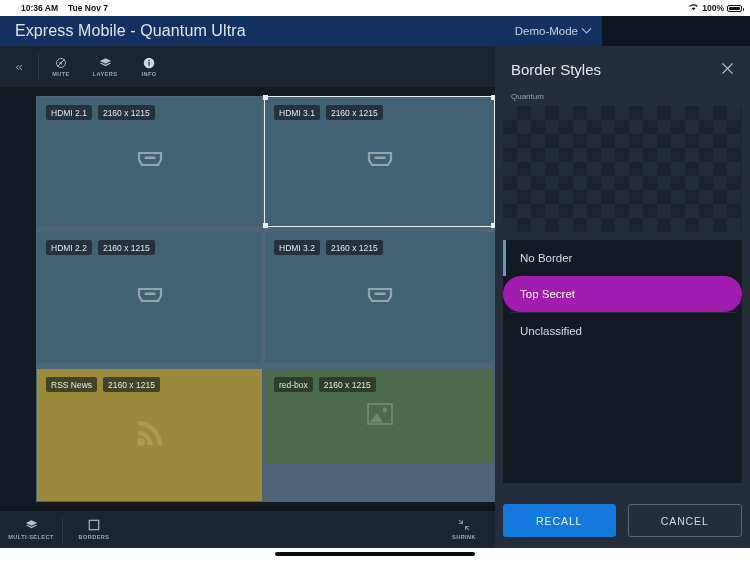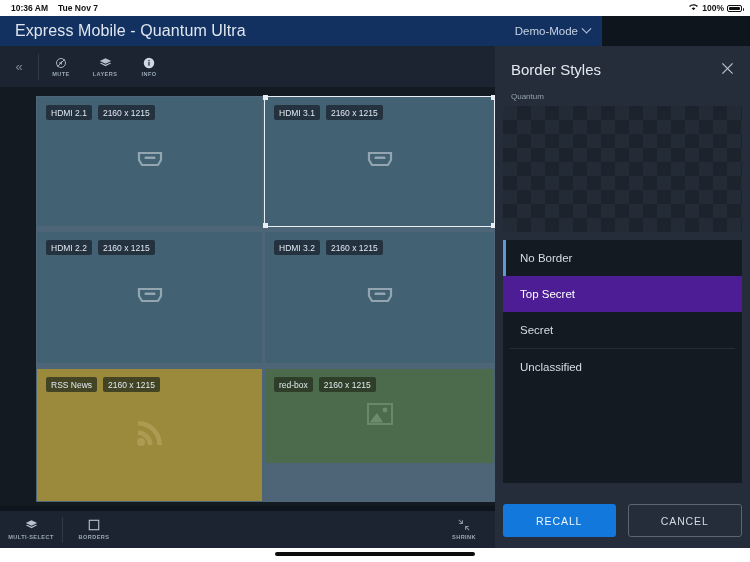--- a/index.html
+++ b/index.html
@@ -5,21 +5,21 @@
   * { margin:0; padding:0; box-sizing:border-box; }
   html,body { width:750px; height:562px; overflow:hidden; background:#ffffff;
     font-family:"Liberation Sans", sans-serif; }
 
   #app { position:relative; width:750px; height:562px; background:#0f151c; }
 
   
   .statusbar { position:absolute; left:0; top:0; width:750px; height:16px;
     background:#ffffff; color:#111; font-size:8.5px; font-weight:bold;
     display:flex; align-items:center; }
-  .sb-time { margin-left:11px; }
+  .sb-time { margin-left:21px; }
   .sb-date { margin-left:10px; }
   .sb-right { margin-left:auto; margin-right:8px; display:flex; align-items:center; gap:3px; }
   .sb-batt { width:15px; height:7px; border:1px solid #111; border-radius:2px;
     position:relative; }
   .sb-batt::after { content:""; position:absolute; left:1px; top:1px; bottom:1px; right:1px;
     background:#111; border-radius:1px; }
   .sb-batt::before { content:""; position:absolute; right:-3px; top:2px; width:1.5px; height:3px;
     background:#111; border-radius:0 1px 1px 0; }
 
   
@@ -81,21 +81,21 @@
   .p-sub { font-size:8px; color:#93a0ad; padding:0 16px 5px 16px; }
   .preview { position:relative; margin:0 8px; height:126px; overflow:hidden;
     background-color:#232b36;
     background-image:
       linear-gradient(45deg,#1c232d 25%,transparent 25%,transparent 75%,#1c232d 75%),
       linear-gradient(45deg,#1c232d 25%,transparent 25%,transparent 75%,#1c232d 75%);
     background-size:28px 28px; background-position:0 0,14px 14px; }
   .list { margin:8px 8px 0 8px; background:#131a22; height:243px; overflow:hidden; }
   .litem { position:relative; height:36px; display:flex; align-items:center;
     padding-left:17px; font-size:11.5px; color:#d6dde5; }
-  .litem.sel { background:#4c1d95; color:#ffffff; }
+  .litem.sel { background:#a21caf; color:#ffffff;border-radius:18px; }
   .litem .accent { position:absolute; left:0; top:0; width:3px; height:36px;
     background:#5b9bd5; }
   .lsep { height:1px; background:#242d39; margin:0 7px; }
   .p-actions { position:absolute; left:8px; bottom:11px; width:239px;
     display:flex; gap:12px; }
   .btn { flex:1; height:33px; display:flex; align-items:center; justify-content:center;
     font-size:10.5px; letter-spacing:.9px; border-radius:3px; }
   .btn-primary { background:#1278dc; color:#eef4fb; }
   .btn-ghost { border:1px solid #5a6674; color:#d3dae2; }
 
@@ -306,23 +306,20 @@
     <div class="preview"></div>
 
     <div class="list">
       <div class="litem">
         <span class="accent"></span>
         <span>No Border</span>
       </div>
       <div class="litem sel">
         <span>Top Secret</span>
       </div>
-      <div class="litem">
-        <span>Secret</span>
-      </div>
       <div class="lsep"></div>
       <div class="litem">
         <span>Unclassified</span>
       </div>
     </div>
 
     <div class="p-actions">
       <div class="btn btn-primary">RECALL</div>
       <div class="btn btn-ghost">CANCEL</div>
     </div>

